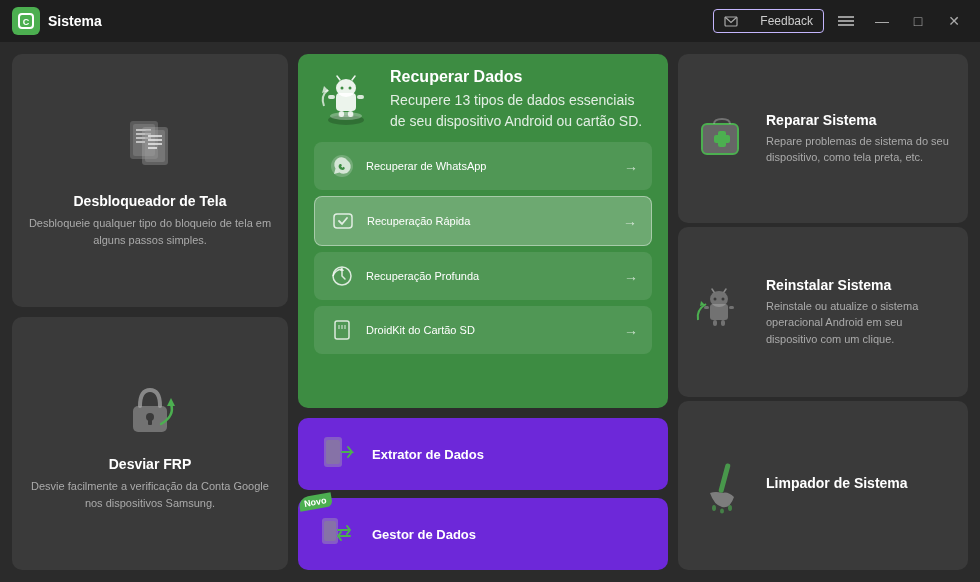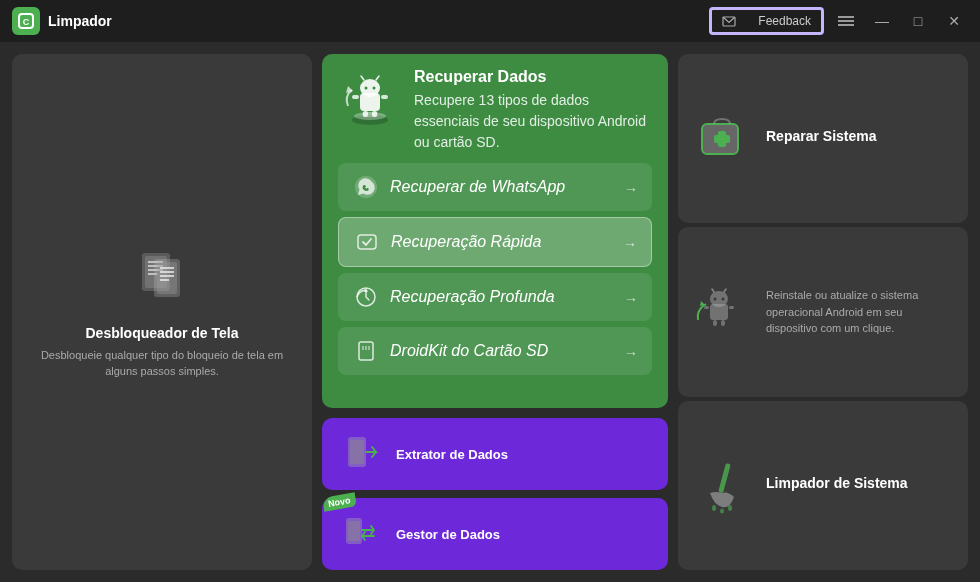--- a/index.html
+++ b/index.html
@@ -47,21 +47,21 @@
       margin-left: auto;
       display: flex;
       align-items: center;
       gap: 8px;
     }
     .feedback-btn {
       display: flex;
       align-items: center;
       gap: 22px;
       background: transparent;
-      border: 3px solid #c4b5fd;
+      border: 1px solid #c4b5fd;
       border-radius: 4px;
       color: #ccc;
       padding: 4px 10px;
       cursor: pointer;
       font-size: 12px;
     }
     .window-btn {
       width: 28px;
       height: 22px;
       background: transparent;
@@ -81,21 +81,21 @@
       height: calc(582px - 42px);
       padding: 12px;
       gap: 10px;
     }
 
     
     .left-col {
       display: flex;
       flex-direction: column;
       gap: 10px;
-      width: 300px;
+      width: 276px;
       flex-shrink: 0;
     }
 
     .feature-card {
       background: #3a3a3a;
       border-radius: 10px;
       display: flex;
       flex-direction: column;
       align-items: center;
       justify-content: center;
@@ -178,25 +178,24 @@
     .sub-option-icon {
       width: 28px;
       height: 28px;
       margin-right: 10px;
       flex-shrink: 0;
       display: flex;
       align-items: center;
       justify-content: center;
     }
     .sub-option-label {
-      font-size: 16px;
+      font-size: 11px;
       color: #fff;
       font-weight: 500;
       flex: 1;
-      font-style: italic;
     }
     .sub-option-arrow {
       font-size: 14px;
       color: rgba(255,255,255,0.7);
     }
 
     .bottom-mid-row {
       display: flex;
       flex-direction: column;
       gap: 8px;
@@ -282,21 +281,21 @@
 <body>
 
 <div class="title-bar">
   <div class="title-bar-logo">
     <div class="logo-icon">
       <svg width="18" height="18" viewBox="0 0 18 18">
         <rect x="2" y="2" width="14" height="14" rx="3" fill="none" stroke="white" stroke-width="2"></rect>
         <text x="9" y="13" text-anchor="middle" fill="white" font-size="9" font-weight="bold">C</text>
       </svg>
     </div>
-    <span class="app-title">Limpador</span>
+    <span class="app-title">Sistema</span>
   </div>
   <div class="title-bar-actions">
     <button class="feedback-btn">
       <svg width="14" height="11" viewBox="0 0 14 11">
         <rect x="1" y="1" width="12" height="9" rx="1" fill="none" stroke="#aaa" stroke-width="1.2"></rect>
         <polyline points="1,1 7,6.5 13,1" fill="none" stroke="#aaa" stroke-width="1.2"></polyline>
       </svg>
       <span>Feedback</span>
     </button>
     <button class="window-btn" title="Menu">
@@ -333,20 +332,38 @@
           <line x1="33" y1="23" x2="47" y2="23" stroke="#eee" stroke-width="1.5"></line>
           <line x1="33" y1="27" x2="47" y2="27" stroke="#eee" stroke-width="1.5"></line>
           <line x1="33" y1="31" x2="47" y2="31" stroke="#eee" stroke-width="1.5"></line>
           <line x1="33" y1="35" x2="42" y2="35" stroke="#eee" stroke-width="1.5"></line>
         </svg>
       </div>
       <div class="card-title">Desbloqueador de Tela</div>
       <div class="card-desc">Desbloqueie qualquer tipo do bloqueio de tela em alguns passos simples.</div>
     </div>
 
+    <div class="feature-card">
+      <div class="card-icon">
+        <svg viewBox="0 0 70 70" width="70" height="70">
+
+          <rect x="18" y="30" width="34" height="26" rx="5" fill="#aaa" opacity="0.5"></rect>
+
+          <path d="M25 30 Q25 14 35 14 Q45 14 45 30" fill="none" stroke="#aaa" stroke-width="4" stroke-linecap="round" opacity="0.7"></path>
+
+          <circle cx="35" cy="41" r="4" fill="#3a3a3a"></circle>
+          <rect x="33" y="43" width="4" height="6" rx="1" fill="#3a3a3a"></rect>
+
+          <path d="M46 48 Q60 40 56 28" fill="none" stroke="#4caf50" stroke-width="2.5" stroke-linecap="round"></path>
+          <polygon points="56,22 52,30 60,30" fill="#4caf50"></polygon>
+        </svg>
+      </div>
+      <div class="card-title">Desviar FRP</div>
+      <div class="card-desc">Desvie facilmente a verificação da Conta Google nos dispositivos Samsung.</div>
+    </div>
 
   </div>
 
   <div class="mid-col">
 
     <div class="recover-card">
       <div class="recover-card-header">
         <div class="recover-icon-wrap">
           <svg viewBox="0 0 64 64" width="64" height="64">
 
@@ -474,20 +491,21 @@
           <rect x="10" y="15" width="36" height="30" rx="5" fill="none" stroke="#4caf50" stroke-width="2"></rect>
 
           <rect x="26" y="22" width="8" height="16" rx="2" fill="#4caf50"></rect>
           <rect x="22" y="26" width="16" height="8" rx="2" fill="#4caf50"></rect>
 
           <path d="M22 15 Q22 10 30 10 Q38 10 38 15" fill="none" stroke="#aaa" stroke-width="2" opacity="0.5"></path>
         </svg>
       </div>
       <div class="right-card-text">
         <div class="card-title">Reparar Sistema</div>
+        <div class="card-desc">Repare problemas de sistema do seu dispositivo, como tela preta, etc.</div>
       </div>
     </div>
 
     <div class="right-card">
       <div class="card-icon-right">
         <svg viewBox="0 0 60 60" width="60" height="60">
 
           <rect x="18" y="22" width="18" height="16" rx="3" fill="#aaa" opacity="0.5"></rect>
           <ellipse cx="27" cy="17" rx="9" ry="8" fill="#aaa" opacity="0.5"></ellipse>
           <line x1="22" y1="10" x2="20" y2="7" stroke="#aaa" stroke-width="1.5" stroke-linecap="round" opacity="0.7"></line>
@@ -497,20 +515,21 @@
           <rect x="12" y="24" width="5" height="3" rx="1.5" fill="#aaa" opacity="0.5"></rect>
           <rect x="37" y="24" width="5" height="3" rx="1.5" fill="#aaa" opacity="0.5"></rect>
           <rect x="21" y="38" width="4" height="6" rx="2" fill="#aaa" opacity="0.5"></rect>
           <rect x="29" y="38" width="4" height="6" rx="2" fill="#aaa" opacity="0.5"></rect>
 
           <path d="M6 38 Q4 28 14 22" fill="none" stroke="#4caf50" stroke-width="2"></path>
           <polygon points="9,19 8,24 13,23" fill="#4caf50"></polygon>
         </svg>
       </div>
       <div class="right-card-text">
+        <div class="card-title">Reinstalar Sistema</div>
         <div class="card-desc">Reinstale ou atualize o sistema operacional Android em seu dispositivo com um clique.</div>
       </div>
     </div>
 
     <div class="right-card">
       <div class="card-icon-right">
         <svg viewBox="0 0 60 60" width="60" height="60">
 
           <rect x="30" y="8" width="5" height="30" rx="2" fill="#4caf50" opacity="0.8" transform="rotate(15 32 23)"></rect>
 

